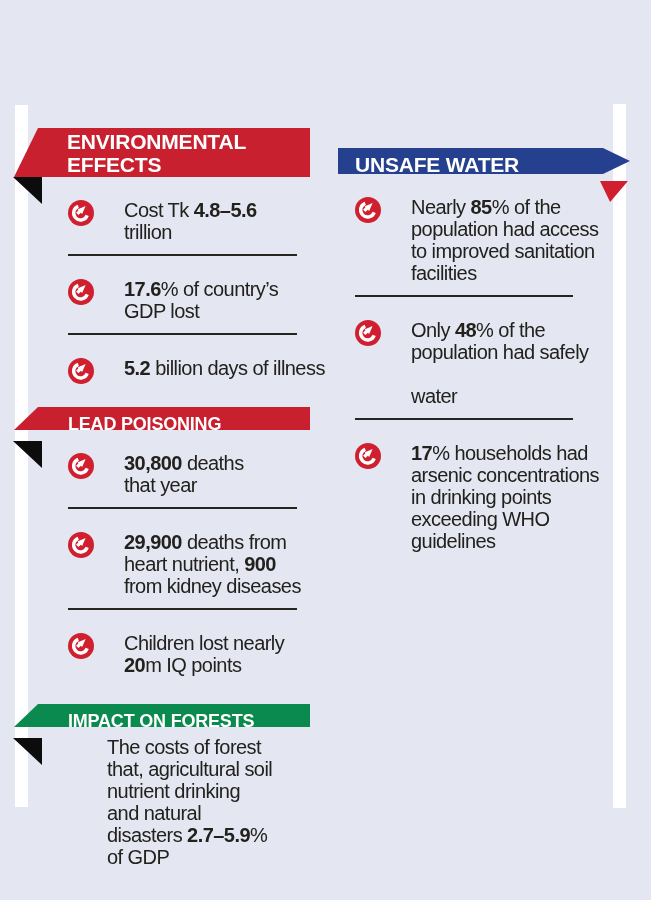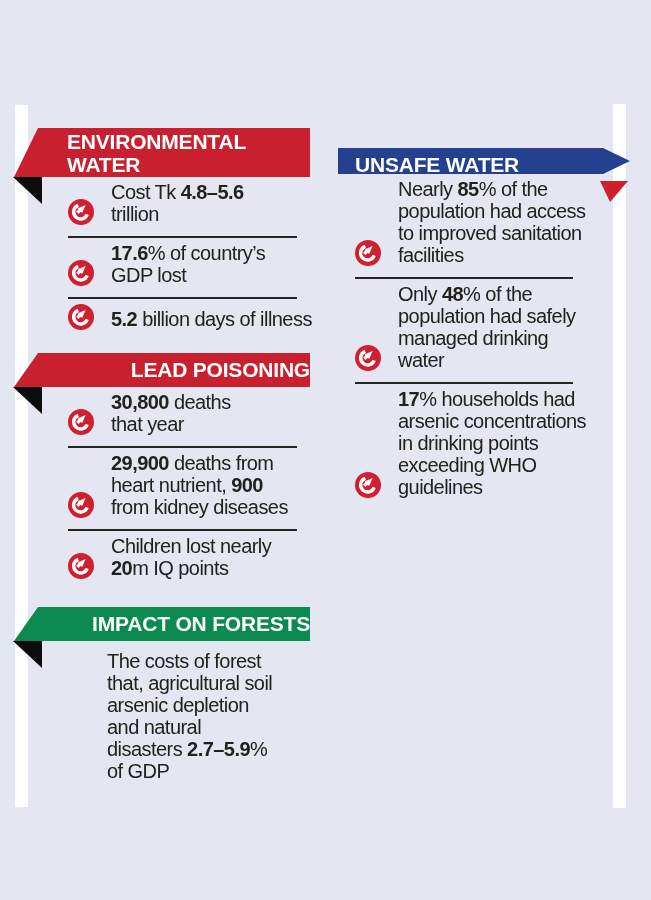--- a/index.html
+++ b/index.html
@@ -14,40 +14,40 @@
   .pole-right{left:613px;top:104px;height:704px;}
 
   .col{position:absolute;}
   .col-left{left:14px;top:128px;width:296px;}
   .col-right{left:338px;top:148px;width:292px;}
 
   .banner-wrap{position:relative;}
   .flag{position:relative;color:#fff;font-weight:700;letter-spacing:-0.2px;box-sizing:border-box;}
   .flag-left{clip-path:polygon(24px 0,100% 0,100% 100%,0 100%);}
   .banner-env{height:49px;padding:2px 0 0 53px;font-size:21px;line-height:23px;}
-  .banner-line{height:34px;padding-left:54px;font-size:21px;line-height:34px;text-align:right;}
+  .banner-line{height:23px;padding-left:54px;font-size:18px;line-height:34px;}
   .fold{
     position:absolute;left:-1px;width:29px;height:27px;background:#0c0c0c;
     clip-path:polygon(0 0,100% 0,100% 100%);
   }
   .fold-env{top:49px;} .fold-line{top:34px;}
 
   .flag-right{
     height:26px;padding-left:17px;font-size:21px;line-height:34px;
     clip-path:polygon(0 0,calc(100% - 27px) 0,100% 50%,calc(100% - 27px) 100%,0 100%);
   }
   .fold-right{
     position:absolute;right:2px;top:33px;width:28px;height:21px;
     clip-path:polygon(0 0,100% 0,36% 100%);
   }
 
   .items{box-sizing:border-box;}
   .items-left{margin-left:54px;width:229px;}
   .items-right{margin-left:17px;width:218px;}
-  .item{display:flex;gap:17px;align-items:flex-end;padding:4px 0 11px;}
+  .item{display:flex;gap:30px;align-items:flex-start;padding:22px 0 11px;}
   .item + .item{border-top:2px solid #26251f;}
   .bullet{flex:none;width:26px;height:26px;margin-top:1px;}
   .txt{font-size:20px;line-height:22px;letter-spacing:-0.55px;white-space:nowrap;}
   .txt b{font-weight:700;}
   .para{margin-left:93px;padding-top:9px;}
   .sec-lead{margin-top:12px;}
   .sec-forests{margin-top:17px;}
 </style>
 </head>
 <body>
@@ -55,21 +55,21 @@
 <div class="canvas">
 
   <div class="pole pole-left"></div>
   <div class="pole pole-right"></div>
 
   <div class="col col-left">
 
     <section>
       <div class="banner-wrap">
         <div class="flag flag-left banner-env" style="background-color: rgb(201, 32, 48);">
-          <div><span>ENVIRONMENTAL WATER</span><br><span>EFFECTS IN 2019</span></div>
+          <div><span>ENVIRONMENTAL EFFECTS</span><br><span>EFFECTS IN 2019</span></div>
         </div>
         <div class="fold fold-env" style="background-color: rgb(12, 12, 12);"></div>
       </div>
       <div class="items items-left">
         <div class="item">
           <span class="bullet">
             <svg viewBox="0 0 26 26" width="26" height="26">
                 <circle cx="13" cy="13" r="13" fill="#d01f2f"></circle>
                 <path d="M10.3 6.4 A7 7 0 1 0 19.2 15.4" fill="none" stroke="#fff" stroke-width="3.4"></path>
                 <path d="M9.3 13.9 L13.4 9.8" stroke="#fff" stroke-width="3.4" fill="none"></path>
@@ -147,21 +147,21 @@
       </div>
     </section>
 
     <section class="sec-forests">
       <div class="banner-wrap">
         <div class="flag flag-left banner-line" style="background-color: rgb(11, 138, 79);">
           <div>IMPACT ON FORESTS</div>
         </div>
         <div class="fold fold-line" style="background-color: rgb(12, 12, 12);"></div>
       </div>
-      <div class="txt para"><span>The costs of forest</span><br><span>that, agricultural soil</span><br><span>arsenic depletion</span><br><span>and natural</span><br><span>disasters </span><b>2.7–5.9</b><span>%</span><br><span>of GDP</span></div>
+      <div class="txt para"><span>The costs of forest</span><br><span>that, agricultural soil</span><br><span>nutrient drinking</span><br><span>and natural</span><br><span>disasters </span><b>2.7–5.9</b><span>%</span><br><span>of GDP</span></div>
     </section>
 
   </div>
 
   <div class="col col-right">
 
     <section>
       <div class="banner-wrap">
         <div class="flag flag-right" style="background-color: rgb(37, 64, 142);">
           <div>UNSAFE WATER</div>
@@ -182,21 +182,21 @@
         </div>
         <div class="item">
           <span class="bullet">
             <svg viewBox="0 0 26 26" width="26" height="26">
                 <circle cx="13" cy="13" r="13" fill="#d01f2f"></circle>
                 <path d="M10.3 6.4 A7 7 0 1 0 19.2 15.4" fill="none" stroke="#fff" stroke-width="3.4"></path>
                 <path d="M9.3 13.9 L13.4 9.8" stroke="#fff" stroke-width="3.4" fill="none"></path>
                 <polygon points="9.6 9.6, 14.1 14.1, 17.6 6.0" fill="#fff"></polygon>
               </svg>
           </span>
-          <div class="txt"><span>Only </span><b>48</b><span>% of the</span><br><span>population had safely</span><br><span>managed drinking</span><br><span>water</span></div>
+          <div class="txt"><span>Only </span><b>48</b><span>% of the</span><br><span>population had safely</span><br><br><span>water</span></div>
         </div>
         <div class="item">
           <span class="bullet">
             <svg viewBox="0 0 26 26" width="26" height="26">
                 <circle cx="13" cy="13" r="13" fill="#d01f2f"></circle>
                 <path d="M10.3 6.4 A7 7 0 1 0 19.2 15.4" fill="none" stroke="#fff" stroke-width="3.4"></path>
                 <path d="M9.3 13.9 L13.4 9.8" stroke="#fff" stroke-width="3.4" fill="none"></path>
                 <polygon points="9.6 9.6, 14.1 14.1, 17.6 6.0" fill="#fff"></polygon>
               </svg>
           </span>

